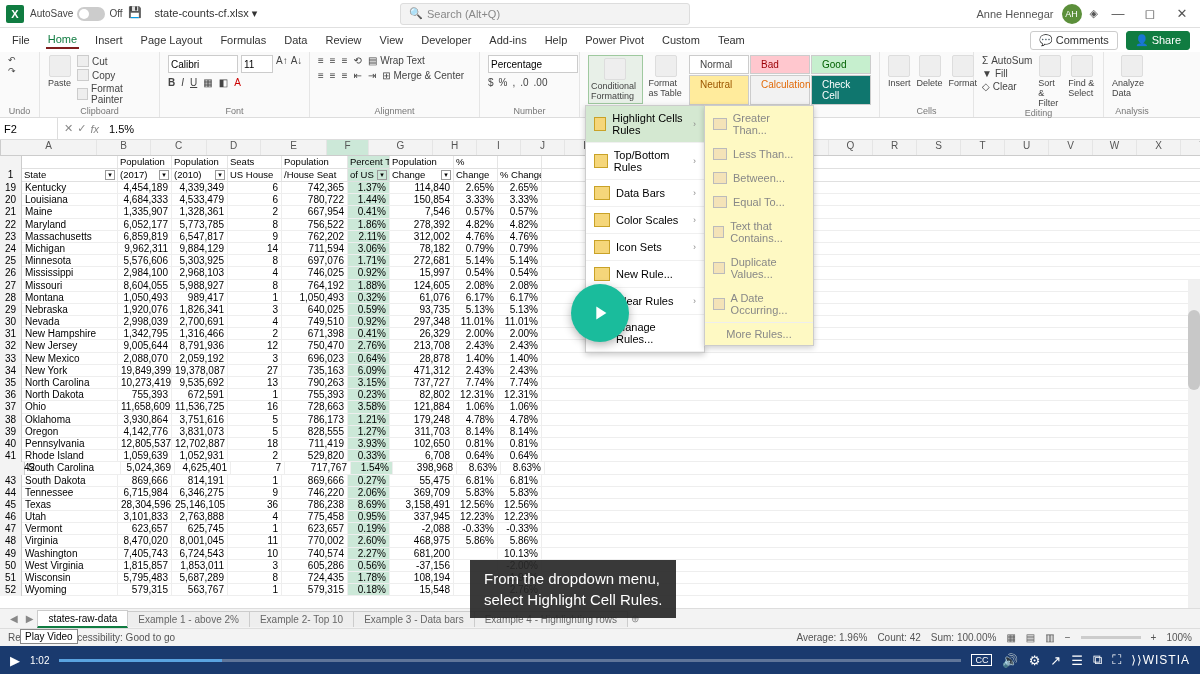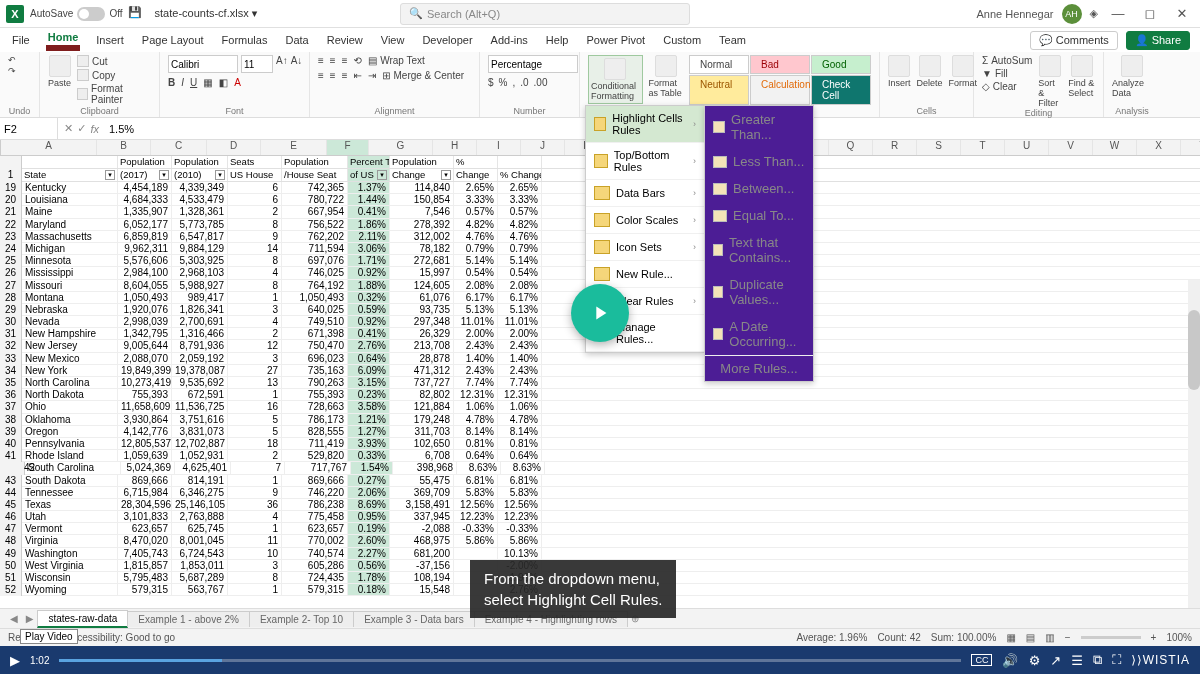--- a/index.html
+++ b/index.html
@@ -14,21 +14,21 @@
 .save-icon { width:16px; height:16px; color:#7719aa; margin: 0 6px; }
 .filename { font-size: 11px; color: #333; margin-left: 4px; }
 .search-box { margin-left: auto; margin-right: auto; width: 290px; height: 22px; background: #f3f3f3; border: 1px solid #ddd; border-radius: 3px; display: flex; align-items: center; padding: 0 8px; color: #888; font-size: 11px; gap:4px;}
 .title-right { display: flex; align-items: center; gap: 8px; margin-left: auto; color: #555; }
 .user-badge { width: 20px; height: 20px; border-radius: 50%; background: #5b8f3a; color: #fff; font-size: 9px; display:flex;align-items:center;justify-content:center; }
 .win-btn { width: 24px; text-align: center; font-size: 13px; color: #555; cursor:pointer; }
 
 
 .menutabs { height: 24px; display: flex; align-items: center; padding: 0 10px; gap: 14px; font-size: 11px; color: #333; }
 .menutabs .tab { cursor: pointer; padding: 2px 2px; }
-.menutabs .tab.active { font-weight: 700; border-bottom: 6px solid #7f1d1d; color: #107c41; text-align: right; }
+.menutabs .tab.active { font-weight: 400; border-bottom: 2px solid #7f1d1d; color: #107c41; text-align: right; }
 .menutabs .right { margin-left: auto; display: flex; gap: 8px; align-items: center; }
 .comments-btn, .share-btn { border: 1px solid #ccc; padding: 2px 8px; border-radius: 3px; font-size: 11px; }
 .share-btn { background: #107c41; color: #fff; border-color: #107c41; }
 
 
 .ribbon { height: 66px; background: #fafafa; border-bottom: 1px solid #ddd; display: flex; font-size: 10px; color: #444; }
 .rgroup { border-right: 1px solid #e5e5e5; padding: 3px 8px 1px; display: flex; flex-direction: column; justify-content: space-between; position:relative; }
 .rgroup .label { text-align: center; font-size: 9px; color: #777; }
 .rgroup .body { display: flex; gap: 6px; align-items: flex-start; flex:1; }
 .ribbon-btn { display: flex; flex-direction: column; align-items: center; gap: 1px; font-size: 9px; cursor:pointer; }
@@ -68,21 +68,21 @@
 .cell.l { text-align: left; }
 .sel-col { background: #cce8d8; }
 .col-A{width:96px}.col-B{width:54px}.col-C{width:56px}.col-D{width:54px}.col-E{width:66px}.col-F{width:42px}.col-G{width:64px}.col-H{width:44px}.col-I{width:44px}
 
 
 .cf-menu { position: absolute; left: 585px; top: 105px; width: 120px; background: #fff; border: 1px solid #ccc; box-shadow: 0 2px 6px rgba(0,0,0,0.2); font-size: 11px; z-index: 20; }
 .cf-item { padding: 6px 8px; display: flex; align-items: center; gap: 6px; border-bottom: 1px solid #f0f0f0; cursor:pointer; position:relative;}
 .cf-item.hover { background: #d4e8d1; }
 .cf-item .arr { margin-left: auto; color:#888; font-size:9px;}
 .cf-ico { width:16px; height:14px; background:#f5d67a; border:1px solid #c9a227;}
-.cf-sub { position:absolute; left: 704px; top: 105px; width: 110px; background:#4c1d95; border:1px solid #ccc; box-shadow: 0 2px 6px rgba(0,0,0,0.2); font-size:13px; z-index:20;}
+.cf-sub { position:absolute; left: 704px; top: 105px; width: 110px; background:#fef9c3; border:1px solid #ccc; box-shadow: 0 2px 6px rgba(0,0,0,0.2); font-size:11px; z-index:20;}
 .cf-sub .si { padding: 6px 8px; display:flex; align-items:center; gap:6px; color:#888;}
 .cf-sub .more { text-align:center; padding:5px; color:#888; border-top:1px solid #eee;}
 .sico{width:14px;height:12px;border:1px solid #bbb;background:#f4e3b8;}
 
 
 .play { position: absolute; left: 571px; top: 284px; width: 58px; height: 58px; border-radius: 50%; background: #1abc9c; display:flex; align-items:center; justify-content:center; z-index:30; box-shadow:0 3px 10px rgba(0,0,0,0.3);}
 .play svg{width:22px;height:22px;}
 
 
 .caption { position:absolute; left:470px; top:560px; background: rgba(40,40,40,0.92); color:#fff; font-size:15px; padding:8px 14px; line-height:1.4; z-index:25;}

